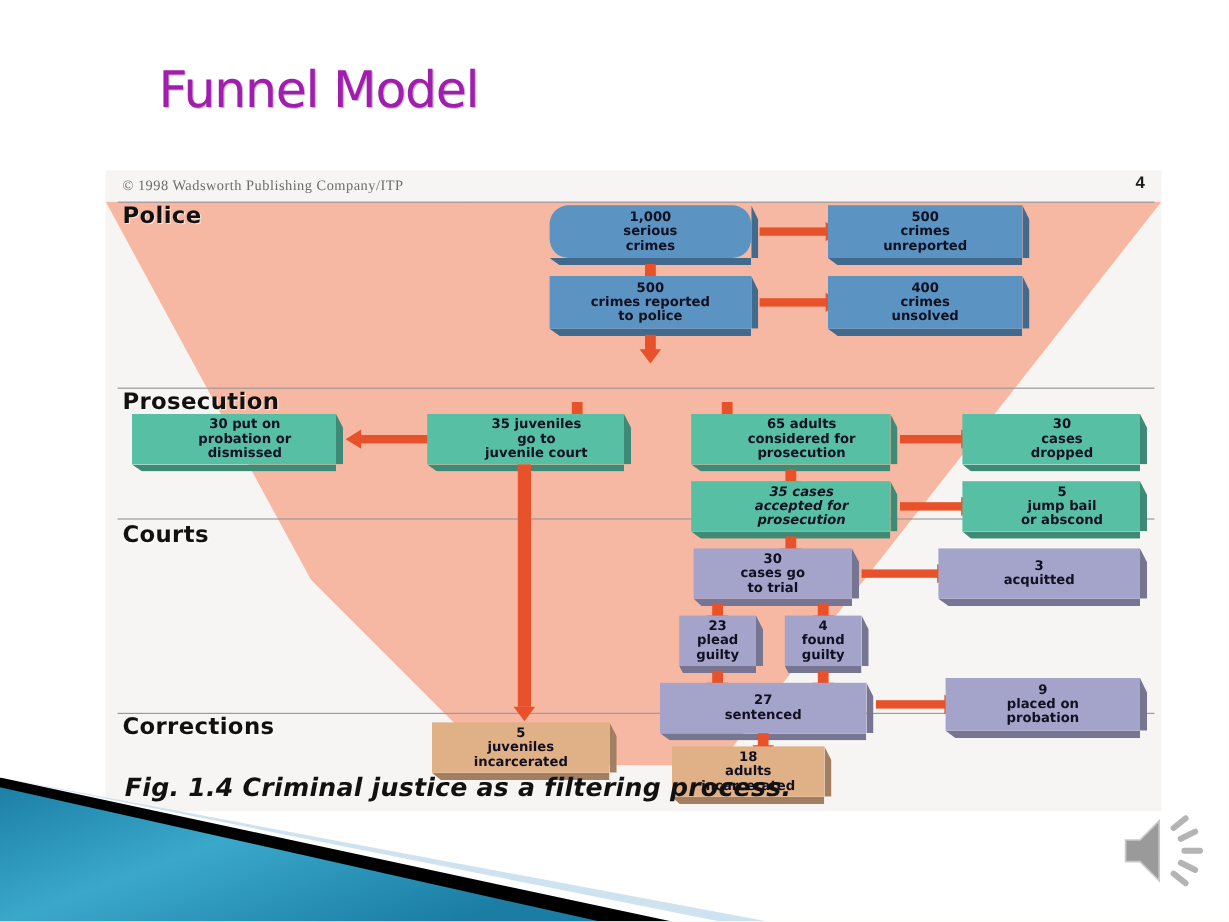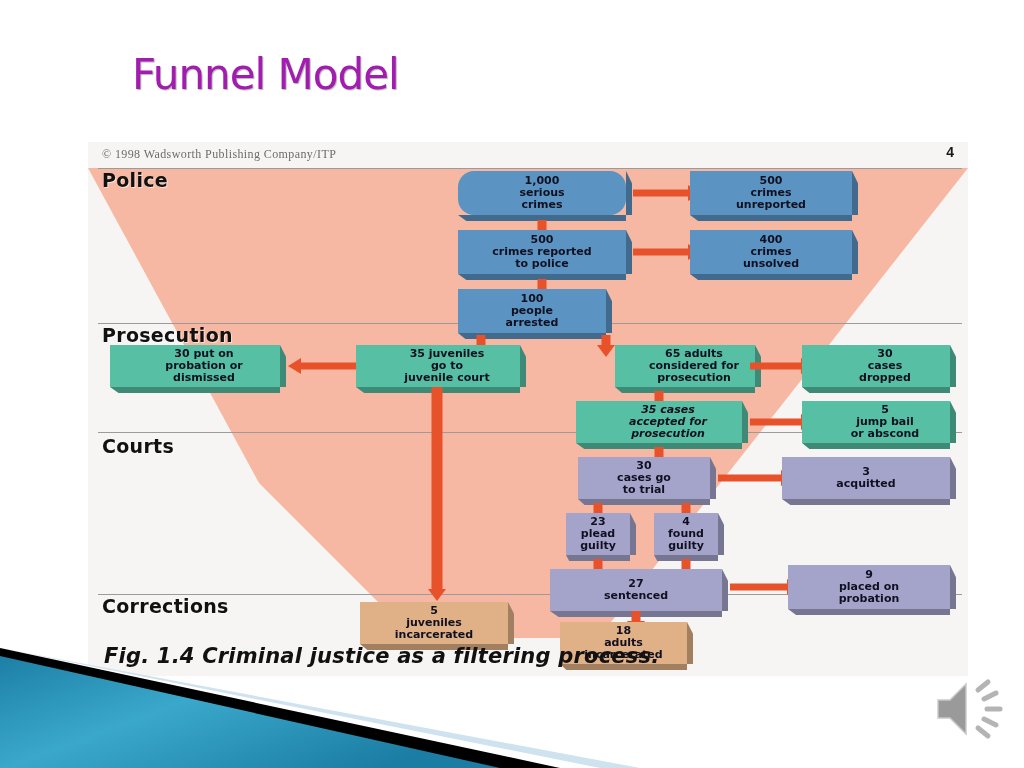--- a/index.html
+++ b/index.html
@@ -207,25 +207,20 @@
       <span class="ln">400</span>
       <span class="ln">crimes</span>
       <span class="ln">unsolved</span>
     </div>
 
     <div class="arrow down" style="left:444px;top:137px;width:20px;height:24px;">
       <div class="shaft" style="height:14px;"></div>
         <div class="head"></div>
     </div>
 
-    <div class="box blue" style="left:370px;top:147px;width:148px;height:44px;">
-      <span class="ln">100</span>
-      <span class="ln">people</span>
-      <span class="ln">arrested</span>
-    </div>
 
     <div class="arrow down" style="left:383px;top:193px;width:20px;height:22px;">
       <div class="shaft" style="height:12px;"></div>
         <div class="head"></div>
     </div>
     <div class="arrow down" style="left:508px;top:193px;width:20px;height:22px;">
       <div class="shaft" style="height:12px;"></div>
         <div class="head"></div>
     </div>
 
@@ -239,21 +234,21 @@
       <div class="shaft" style="width:58px;"></div>
         <div class="head"></div>
     </div>
 
     <div class="box green" style="left:268px;top:203px;width:164px;height:42px;">
       <span class="ln">35 juveniles</span>
       <span class="ln">go to</span>
       <span class="ln">juvenile court</span>
     </div>
 
-    <div class="box green" style="left:488px;top:203px;width:140px;height:42px;margin-left:39px;">
+    <div class="box green" style="left:488px;top:203px;width:166px;height:42px;">
       <span class="ln">65 adults</span>
       <span class="ln">considered for</span>
       <span class="ln">prosecution</span>
     </div>
 
     <div class="arrow right" style="left:662px;top:216px;width:64px;height:16px;">
       <div class="shaft" style="width:52px;"></div>
         <div class="head"></div>
     </div>
 

